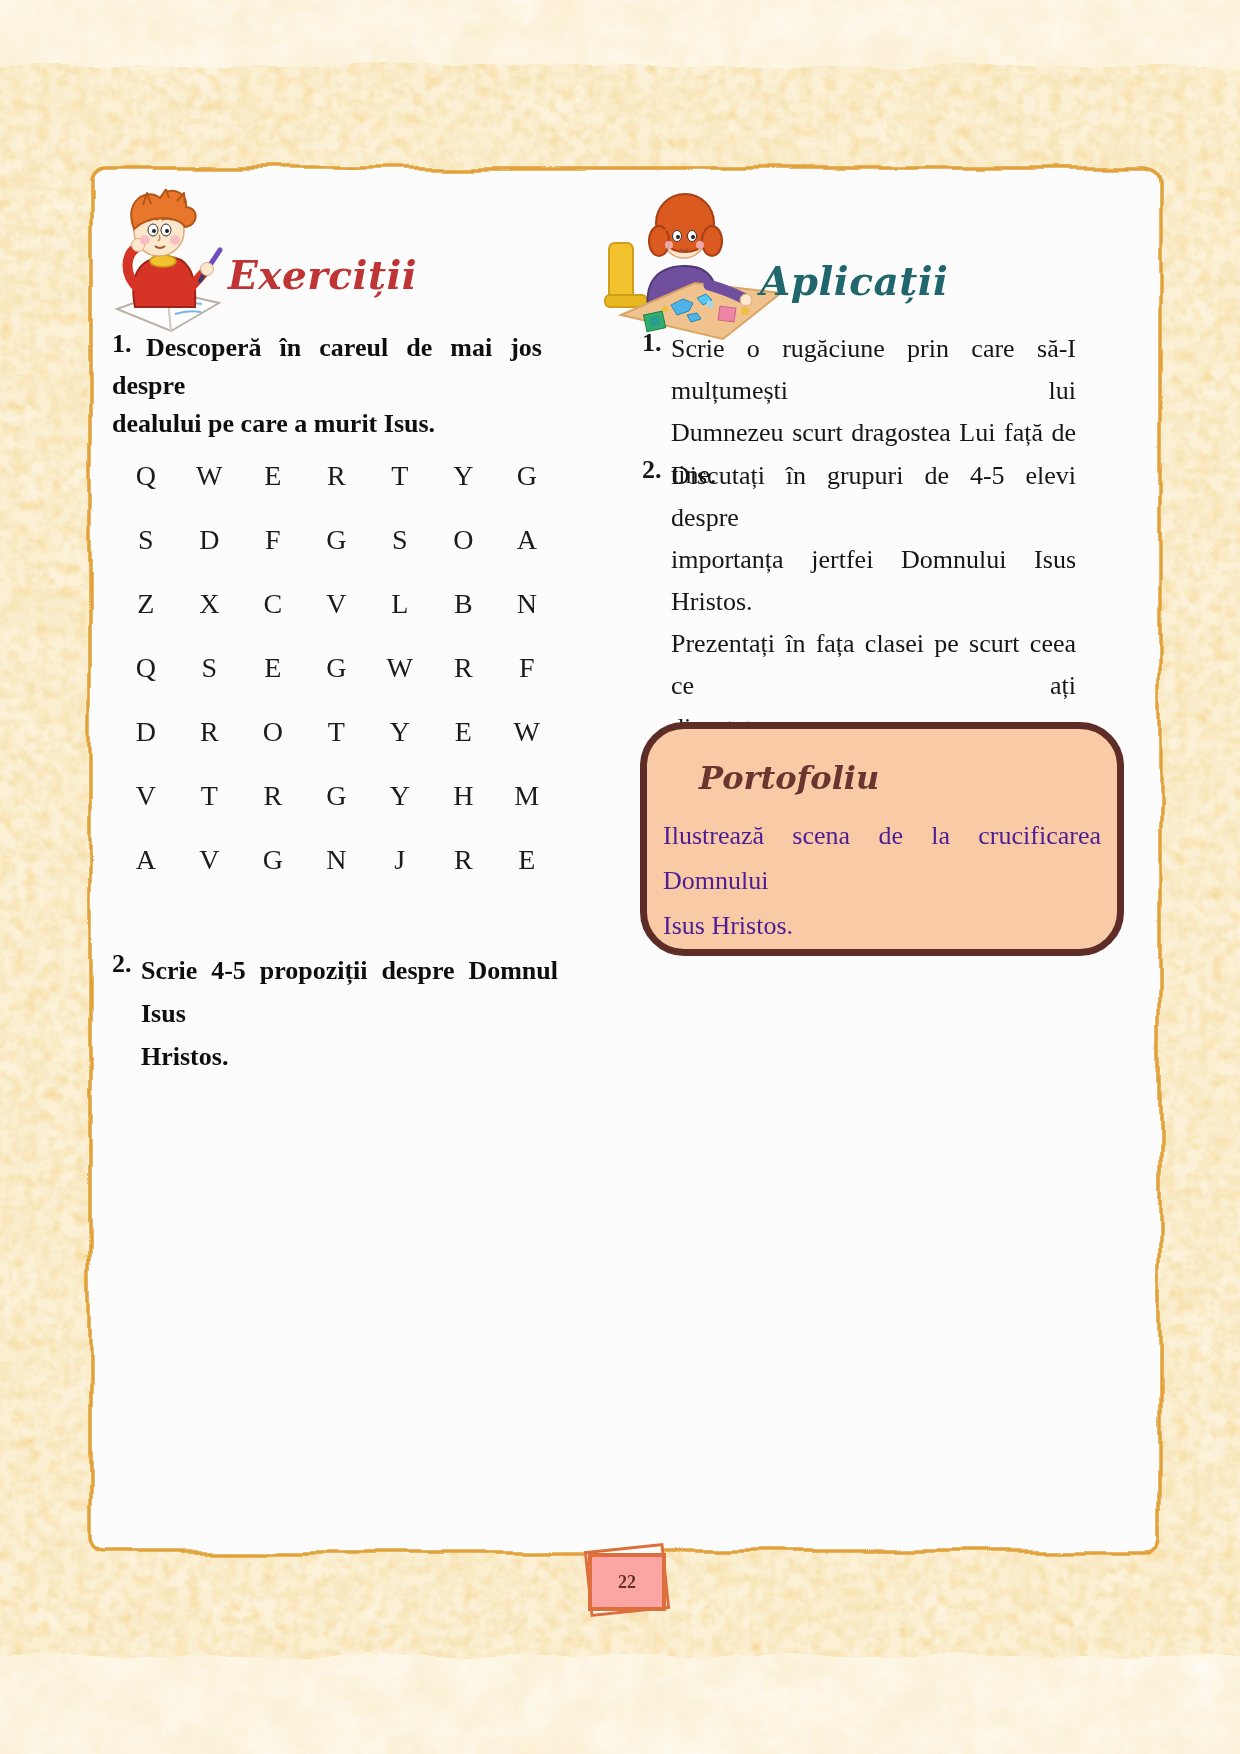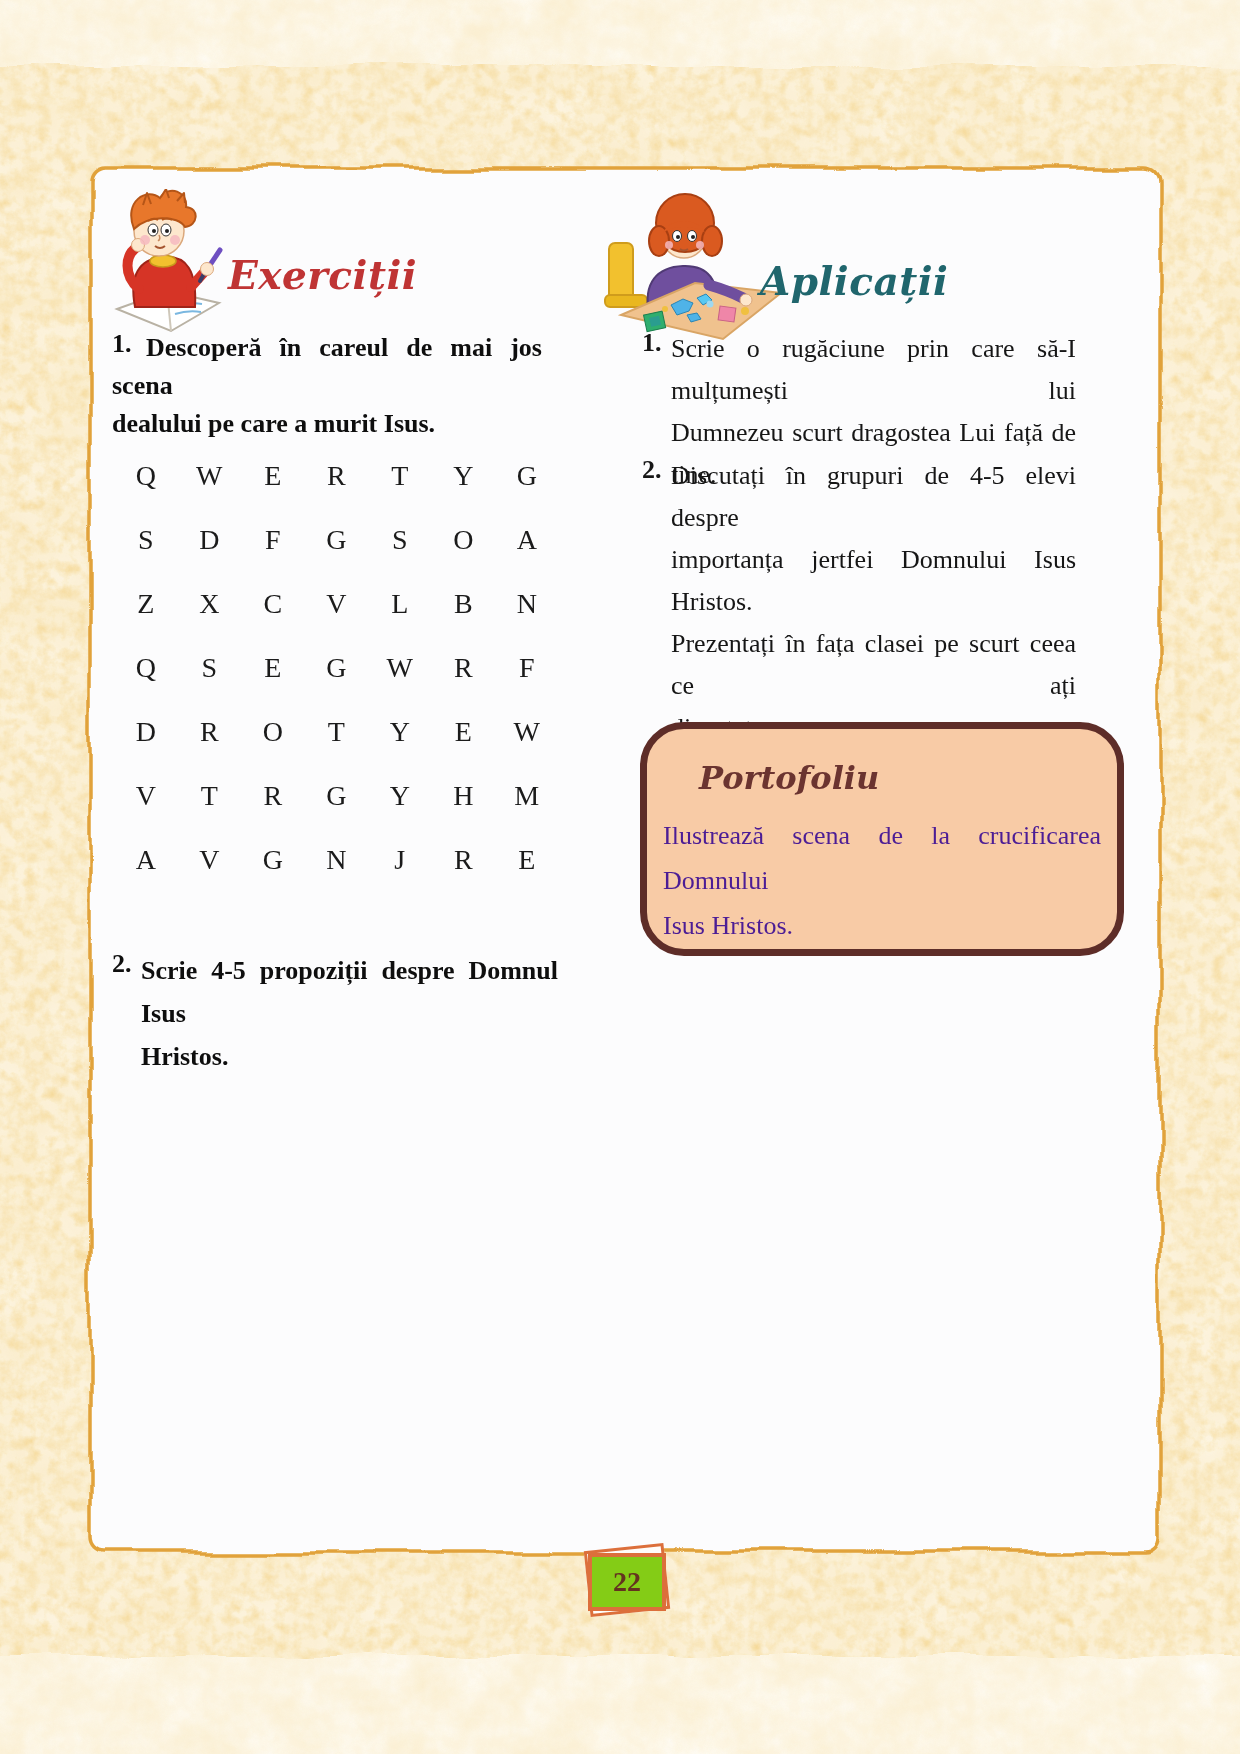--- a/index.html
+++ b/index.html
@@ -60,23 +60,23 @@
   }
   .portfolio-body .jline{line-height:45px;}
 
   .badge{position:absolute;left:578px;top:1532px;width:96px;height:84px;}
   .badge-back{
     position:absolute;left:9px;top:7px;width:74px;height:60px;
     border:3px solid #dc6f3b;background:#fffdfa;transform:rotate(-6deg);
   }
   .badge-main{
     position:absolute;left:10px;top:13px;width:70px;height:50px;
-    background:#84cc16;border:4px solid #dc6f3b;
+    background:#fca5a5;border:4px solid #dc6f3b;
     display:flex;align-items:center;justify-content:center;
-    font-weight:bold;font-size:28px;color:#64331f;
+    font-weight:bold;font-size:18px;color:#64331f;
   }
 </style>
 </head>
 <body>
 
 <div class="canvas">
 
   <svg class="frame-svg" width="1240" height="1754" viewBox="0 0 1240 1754">
     <defs>
       <filter id="paperTex1">
@@ -157,21 +157,21 @@
       <circle cx="113" cy="113" r="3.5" fill="#9fd8f0"></circle>
       <circle cx="68" cy="118" r="3" fill="#f0c040"></circle>
     </svg>
 
     <div class="heading exercises">Exerciții</div>
     <div class="heading applications">Aplicații</div>
 
     <div class="item bold nohang ex-item-1">
       <span class="num">1.</span>
       <div class="lines">
-          <div class="jline">Descoperă în careul de mai jos scena</div>
+          <div class="jline">Descoperă în careul de mai jos despre</div>
           <div class="jline last">dealului pe care a murit Isus.</div>
         </div>
     </div>
 
     <div class="letter-grid">
         <div class="cell">Q</div>
         <div class="cell">W</div>
         <div class="cell">E</div>
         <div class="cell">R</div>
         <div class="cell">T</div>

